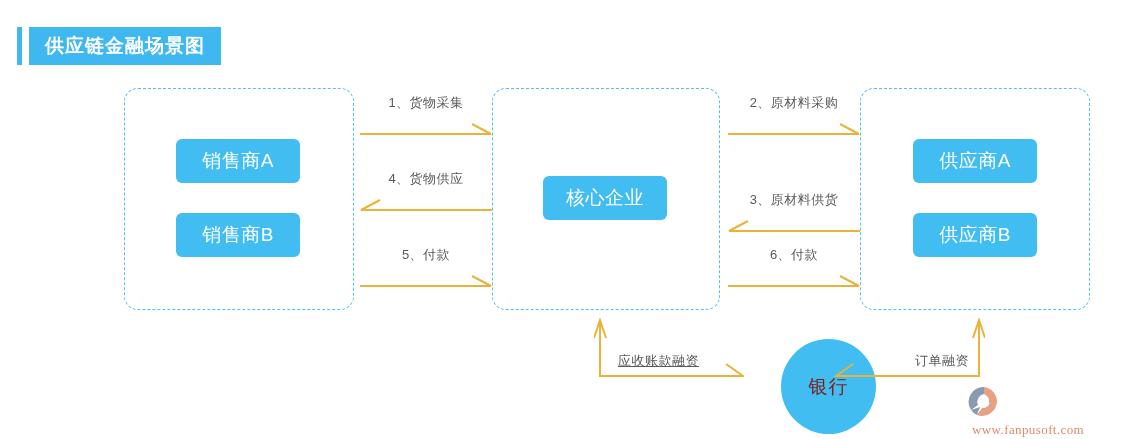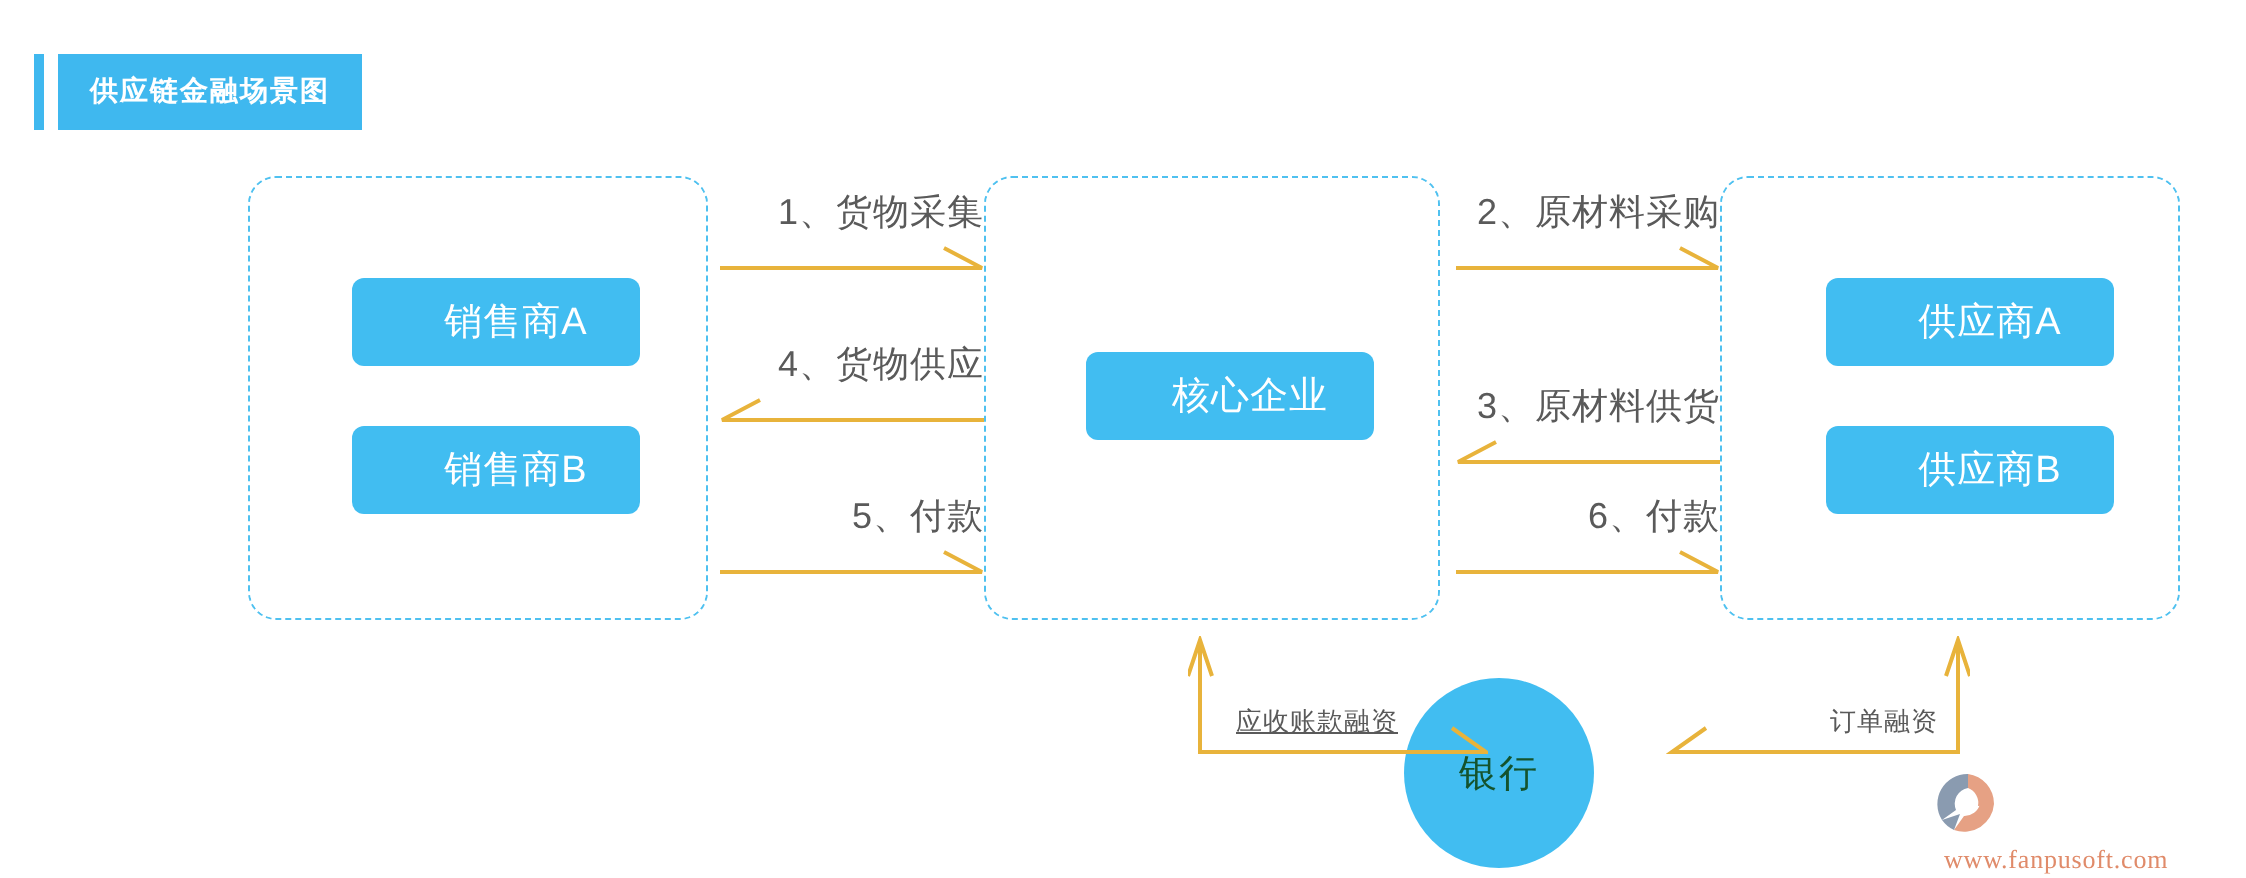--- a/index.html
+++ b/index.html
@@ -29,21 +29,21 @@
   }
   .title-accent {
     width: 5px;
     background: #3fb8ef;
     flex: 0 0 5px;
   }
   .title-gap { width: 7px; flex: 0 0 7px; background: #ffffff; }
   .title-box {
     background: #3fb8ef;
     color: #ffffff;
-    font-size: 14px;
+    font-size: 19px;
     font-weight: bold;
     letter-spacing: 1px;
     padding: 0 16px;
     display: flex;
     align-items: center;
     white-space: nowrap;
   }
 
   
   .group {
@@ -62,58 +62,57 @@
     position: absolute;
     background: #41bdf1;
     color: #ffffff;
     border-radius: 6px;
     font-size: 19px;
     display: flex;
     align-items: center;
     justify-content: center;
     white-space: nowrap;
     letter-spacing: 0.5px;
-    padding-left: 20px;
   }
   .chip-sales-a { left: 176px; top: 139px; width: 124px; height: 44px; }
   .chip-sales-b { left: 176px; top: 213px; width: 124px; height: 44px; }
   .chip-core    { left: 543px; top: 176px; width: 124px; height: 44px; }
   .chip-sup-a   { left: 913px; top: 139px; width: 124px; height: 44px; }
   .chip-sup-b   { left: 913px; top: 213px; width: 124px; height: 44px; }
 
   
   .bank {
     position: absolute;
-    left: 702px;
+    left: 781px;
     top: 339px;
     width: 95px;
     height: 95px;
     border-radius: 50%;
     background: #41bdf1;
-    color: #14532d;
+    color: #7f1d1d;
     font-size: 19px;
     display: flex;
     align-items: center;
     justify-content: center;
     letter-spacing: 1px;
     font-family: Liberation Mono, monospace;
   }
 
   
   .flow {
     position: absolute;
     height: 44px;
   }
   .flow .flow-label {
     position: absolute;
     left: 0;
     right: 0;
     top: 0;
-    text-align: right;
-    font-size: 18px;
+    text-align: center;
+    font-size: 13px;
     color: #5a5a5a;
     white-space: nowrap;
     letter-spacing: 0.5px;
   }
   .flow svg { position: absolute; left: 0; bottom: 0; }
 
   .flow-1 { left: 360px; top: 94px;  width: 132px; }
   .flow-4 { left: 360px; top: 170px; width: 132px; }
   .flow-5 { left: 360px; top: 246px; width: 132px; }
   .flow-2 { left: 728px; top: 94px;  width: 132px; }

